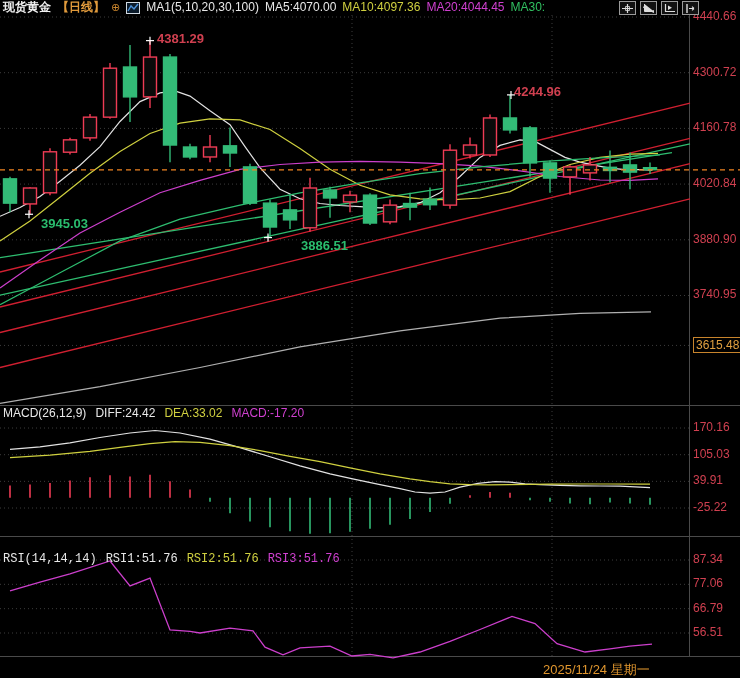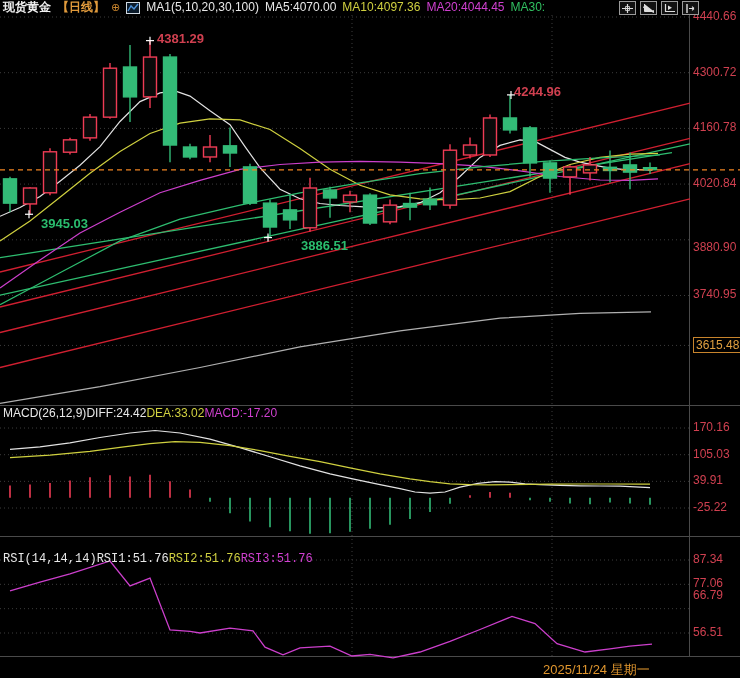--- a/index.html
+++ b/index.html
@@ -9,21 +9,21 @@
   .header{position:absolute;left:0;top:0;width:740px;height:15px;z-index:5;display:flex;
     align-items:center;gap:6px;padding-left:3px;font-size:12px;line-height:15px;white-space:nowrap;}
   .sym{color:#f0f0f0;font-weight:bold;}
   .period{color:#e09a3c;font-weight:bold;}
   .plus{color:#c8842c;font-size:11px;}
   .chart-ic{width:14px;height:12px;display:inline-block;}
   .w{color:#e8e8e8;} .y{color:#d0d040;} .m{color:#d040d0;} .g{color:#30c060;}
   .toolbar{position:absolute;right:41px;top:1px;display:flex;gap:4px;z-index:6;}
   .tbox{width:15px;height:12px;border:1px solid #9a9a9a;background:#111;display:flex;
     align-items:center;justify-content:center;}
-  .ptitle{position:absolute;left:3px;z-index:5;font-size:12px;white-space:nowrap;display:flex;}
+  .ptitle{position:absolute;left:3px;z-index:5;font-size:12px;white-space:nowrap;display:flex;gap:9px;}
   .lab{position:absolute;font-size:12px;z-index:4;white-space:nowrap;}
   .red{color:#d04050;} .grn{color:#2abd6e;margin-left:25px;} .org{color:#e0962e;} .gray{color:#b4b4b4;}
   .boxed{border:1px solid #c8842c;color:#e0a040;padding:0 2px;background:#000;}
   .swing{position:absolute;font-size:13px;font-weight:bold;z-index:4;white-space:nowrap;}
   .wm{position:absolute;right:4px;bottom:18px;z-index:7;font-size:40px;color:#f2f2f2;
     opacity:.9;letter-spacing:2px;line-height:1;}
   .overlay{position:absolute;left:0;top:0;width:740px;height:678px;z-index:3;pointer-events:none;}
 </style>
 </head>
 <body>
@@ -231,30 +231,30 @@
     <span class="w">RSI1:51.76</span>
     <span class="y">RSI2:51.76</span>
     <span class="m">RSI3:51.76</span>
   </div>
 
   <div class="overlay" id="gen">
       <span class="lab red" style="left: 693px; top: 9px;">4440.66</span>
       <span class="lab red" style="left: 693px; top: 64.6975px;">4300.72</span>
       <span class="lab red" style="left: 693px; top: 120.395px;">4160.78</span>
       <span class="lab red" style="left: 693px; top: 176.093px; text-align: center;">4020.84</span>
-      <span class="lab red" style="left: 693px; top: 231.79px; margin-top: 8px;">3880.90</span>
+      <span class="lab red" style="left: 693px; top: 231.79px;">3880.90</span>
       <span class="lab red" style="left: 693px; top: 287.492px;">3740.95</span>
       <span class="lab boxed" style="left: 693px; top: 337.43px;">3615.48</span>
       <span class="lab red" style="left: 693px; top: 420.019px;">170.16</span>
       <span class="lab red" style="left: 693px; top: 446.69px;">105.03</span>
       <span class="lab red" style="left: 693px; top: 473.357px;">39.91</span>
       <span class="lab red" style="left: 693px; top: 500.028px;">-25.22</span>
       <span class="lab red" style="left: 693px; top: 552px;">87.34</span>
       <span class="lab red" style="left: 693px; top: 576.343px;">77.06</span>
-      <span class="lab red" style="left: 693px; top: 588px;">66.79</span>
+      <span class="lab red" style="left: 693px; top: 601px;">66.79</span>
       <span class="lab red" style="left: 693px; top: 625.005px;">56.51</span>
       <span class="lab red swing" style="left: 157px; top: 31px;">4381.29</span>
       <span class="lab red swing" style="left: 514px; top: 84px;">4244.96</span>
       <span class="lab grn swing" style="left: 16px; top: 216px;">3945.03</span>
       <span class="lab grn swing" style="left: 276px; top: 238px;">3886.51</span>
       <span class="lab gray" style="left: 352px; top: 661px; font-size: 13px; margin-top: 20px;">2025/11</span>
       <span class="lab org" style="left: 543px; top: 661px; font-size: 13px;">2025/11/24 星期一</span>
     </div>
 
 </div>

